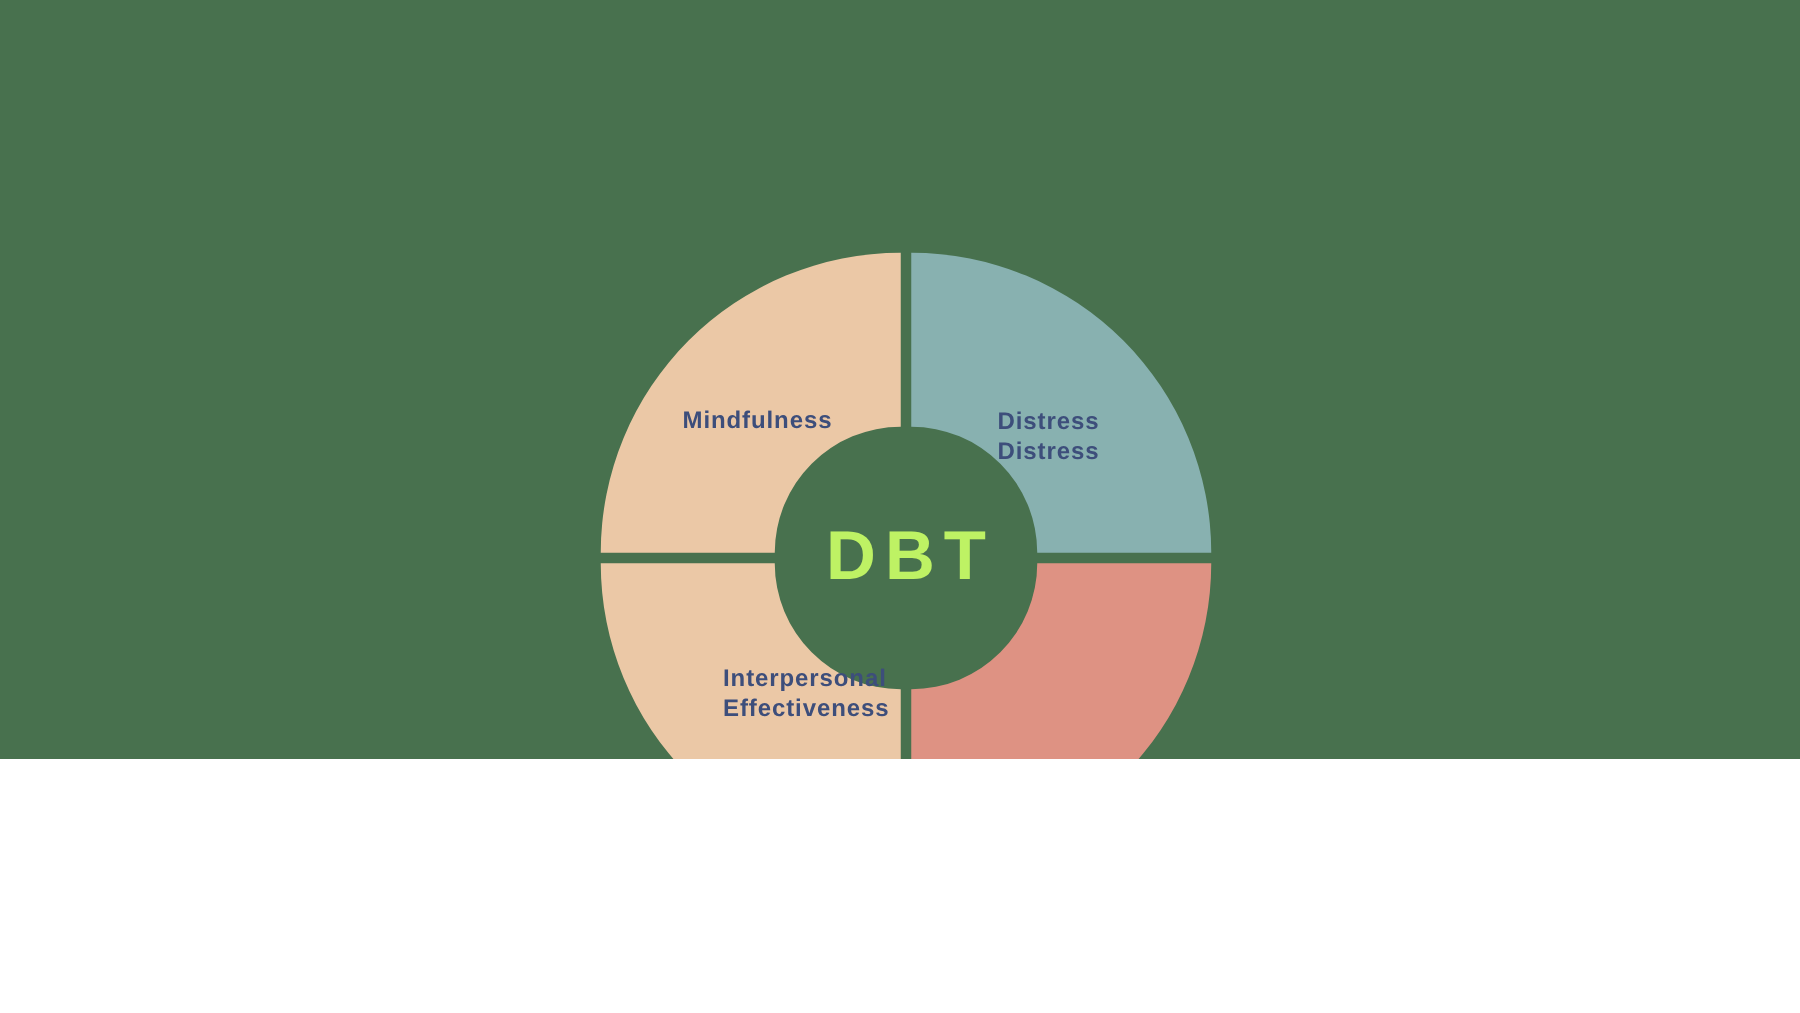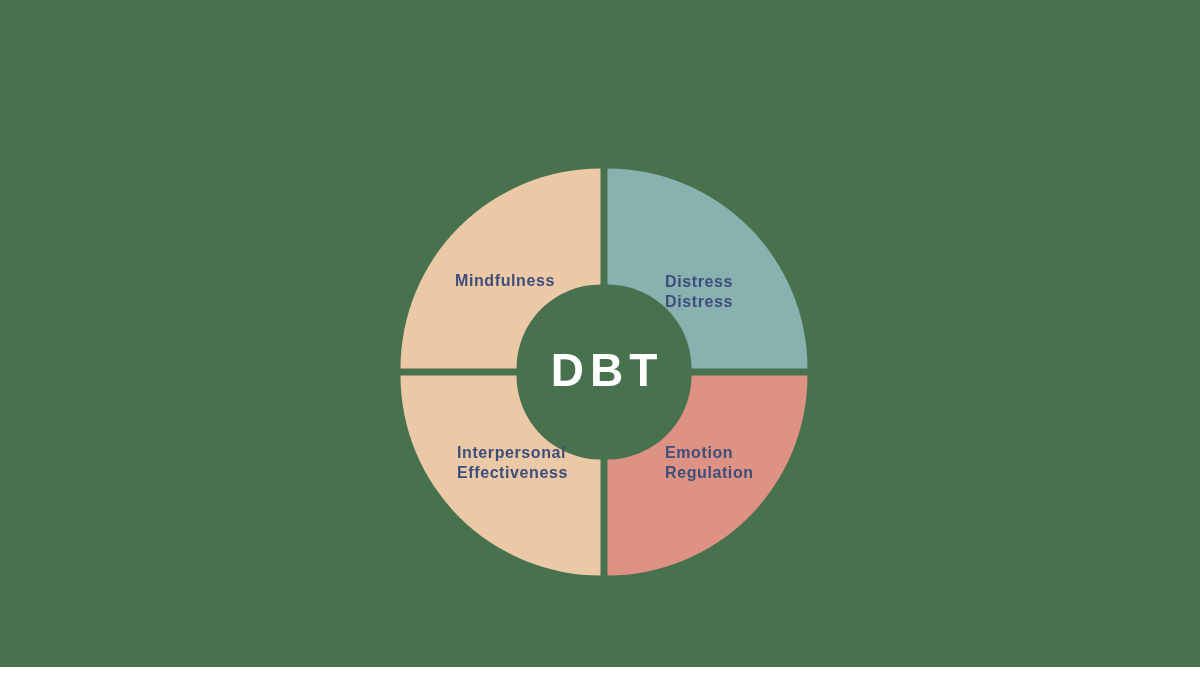--- a/index.html
+++ b/index.html
@@ -2,21 +2,21 @@
 <html><head>
 <meta charset="utf-8">
 <style>
   html, body {
     margin: 0;
     padding: 0;
   }
   .canvas {
     position: relative;
     width: 1200px;
-    height: 667px;
+    height: 506px;
     overflow: hidden;
     font-family: "Liberation Sans", sans-serif;
   }
   .wheel-svg {
     position: absolute;
     left: 0;
     top: 0;
   }
   .seg-label {
     position: absolute;
@@ -26,21 +26,21 @@
     letter-spacing: 0.6px;
     line-height: 20px;
     white-space: nowrap;
   }
   .center-label {
     position: absolute;
     left: 504px;
     top: 344px;
     width: 200px;
     text-align: center;
-    color: #ffffff;
+    color: #bef264;
     font-size: 46px;
     font-weight: bold;
     letter-spacing: 6px;
     text-indent: 6px;
     line-height: 52px;
   }
 </style>
 </head>
 <body>
 
@@ -60,24 +60,20 @@
 
   <div class="seg-label" style="left:455px; top:271px;">
     <div>Mindfulness</div>
   </div>
 
   <div class="seg-label" style="left:665px; top:272px;">
     <div>Distress</div>
     <div>Distress</div>
   </div>
 
-  <div class="seg-label" style="left:665px; top:443px;">
-    <div>Emotion</div>
-    <div>Regulation</div>
-  </div>
 
-  <div class="seg-label" style="left:457px; top:443px;">
+  <div class="seg-label" style="left:482px; top:443px;">
     <div>Interpersonal</div>
     <div>Effectiveness</div>
   </div>
 
   <div class="center-label">DBT</div>
 </div>
 
 </body></html>

